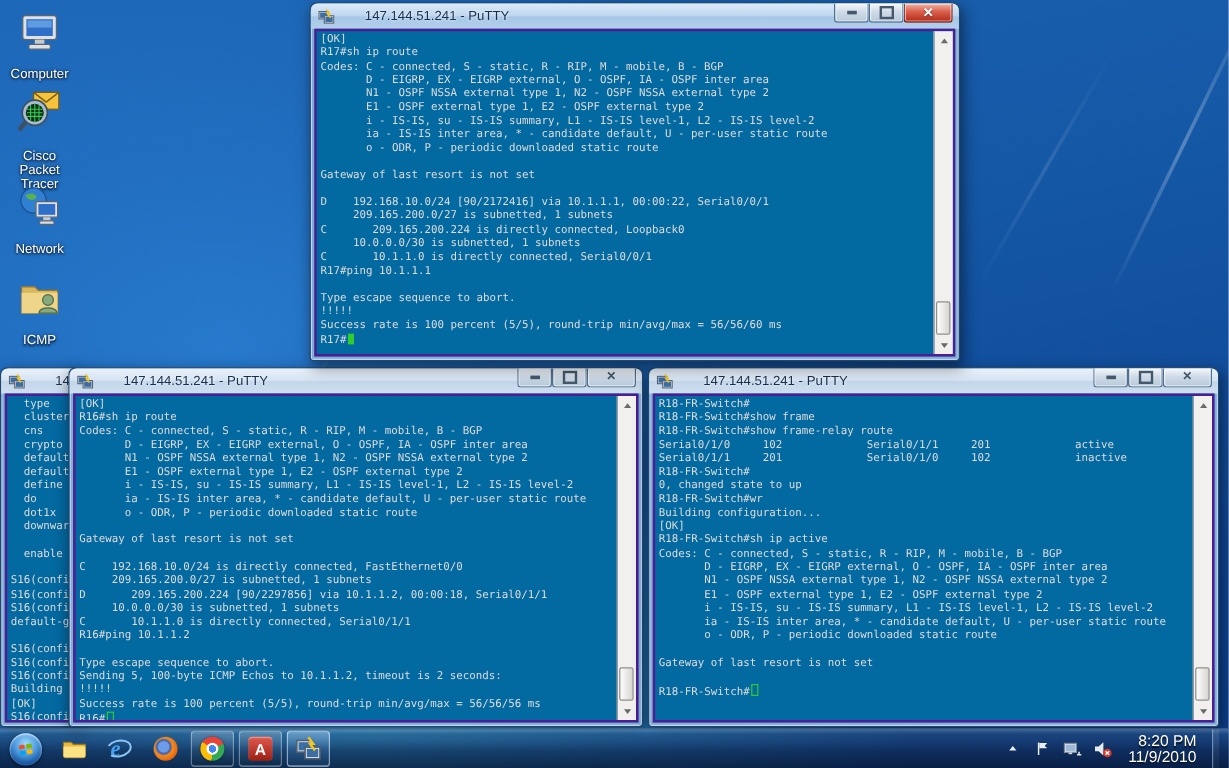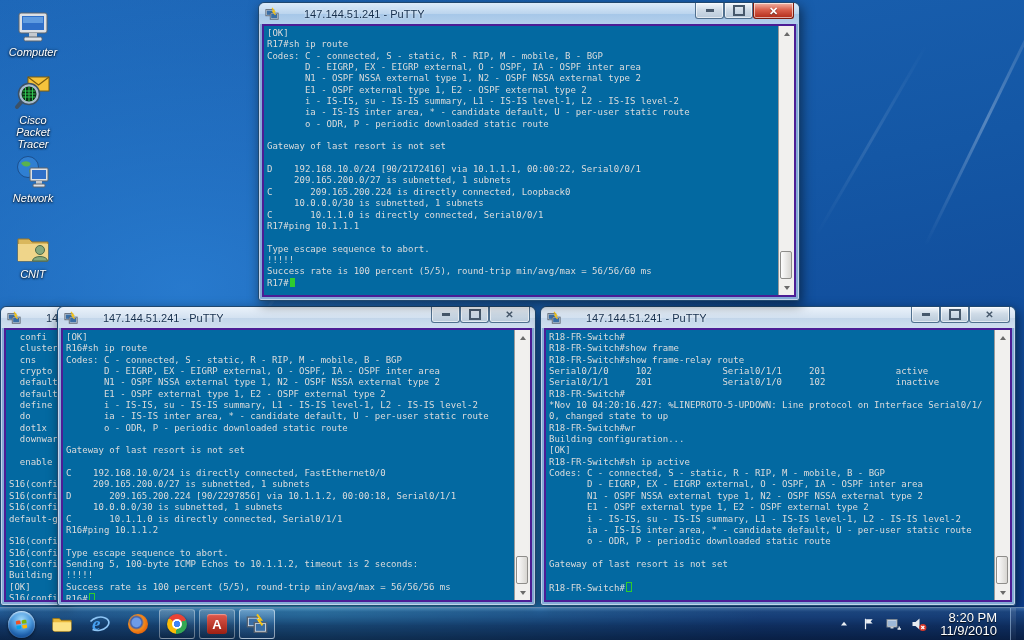--- a/index.html
+++ b/index.html
@@ -14,22 +14,22 @@
       linear-gradient(168deg,#1c64b4 0%,#1457a5 40%,#0f4796 78%,#0b3d8c 100%);}
   .streak{position:absolute;width:3px;height:280px;opacity:.35;
     background:linear-gradient(transparent,rgba(255,255,255,.8),transparent);}
   .streak.s1{left:985px;top:-20px;transform:rotate(26deg);}
   .streak.s2{left:870px;top:30px;transform:rotate(30deg);opacity:.14;height:220px;}
   .streak.s3{left:300px;top:120px;transform:rotate(35deg);opacity:.10;}
 
   
   .dicon{position:absolute;width:62px;text-align:center;cursor:default;}
   .dicon .art{height:36px;display:flex;align-items:flex-end;justify-content:center;}
-  .dicon .lbl{margin-top:2px;font-size:11px;color:#fff;line-height:12px;
-    text-shadow:0 1px 2px rgba(0,0,0,.85),0 0 3px rgba(0,0,0,.6);font-style:italic;}
+  .dicon .lbl{margin-top:12px;font-size:11px;color:#fff;line-height:12px;
+    text-shadow:0 1px 2px rgba(0,0,0,.85),0 0 3px rgba(0,0,0,.6);}
 
   
   .win{position:absolute;border:1px solid #20486f;border-radius:6px 6px 3px 3px;
     background:#84abd6;box-shadow:2px 4px 12px rgba(0,0,0,.5), inset 0 0 0 1px rgba(255,255,255,.5);}
   .titlebar{height:21px;position:relative;display:flex;align-items:center;padding:0 6px;
     border-radius:6px 6px 0 0;
     background:linear-gradient(180deg,#dcebf9 0%,#bcd5ee 50%,#a6c7e8 52%,#b3cfec 100%);gap:20px;}
   .win.inactive .titlebar{background:linear-gradient(180deg,#eaf2fa 0%,#d4e2f1 50%,#c3d6ea 52%,#cfdfef 100%);}
   .ttext{font-size:11px;color:#17304e;margin-left:5px;white-space:nowrap;overflow:hidden;
     text-shadow:0 0 3px rgba(255,255,255,.9);}
@@ -145,39 +145,39 @@
 
 <div class="dicon" style="left:2px;top:230px;">
   <div class="art">
     <svg width="36" height="34" viewBox="0 0 36 34">
       <path d="M3 7 h11 l3 3 h16 v19 h-30 z" fill="#d9b75d" stroke="#96742a"></path>
       <path d="M3 12 h30 v17 h-30 z" fill="#efd58a"></path>
       <circle cx="25" cy="18" r="4.5" fill="#86a97e" stroke="#4c6a48"></circle>
       <path d="M17.5 29 c0 -6 15 -6 15 0 z" fill="#86a97e" stroke="#4c6a48"></path>
     </svg>
   </div>
-  <div class="lbl">CNIT</div>
+  <div class="lbl">ICMP</div>
 </div>
 
 <div class="win inactive" style="left:0;top:306px;width:66px;height:298px;z-index:10;">
   <div class="titlebar">
     <span class="ticon">
       <svg width="14" height="14" viewBox="0 0 16 16">
         <rect x="1" y="3" width="9" height="7" fill="#e8e8e8" stroke="#55606e"></rect>
         <rect x="2" y="4" width="7" height="5" fill="#3a6ea5"></rect>
         <rect x="6" y="7" width="9" height="7" fill="#e8e8e8" stroke="#55606e"></rect>
         <rect x="7" y="8" width="7" height="5" fill="#3a6ea5"></rect>
         <path d="M8 1 l3 4 h-2 l3 4" stroke="#f5c518" fill="none" stroke-width="1.4"></path>
       </svg>
     </span>
     <span class="ttext">147.144.5</span>
   </div>
   <div class="client">
     <div class="term noscroll">
-        <div class="tl">  confi</div>
+        <div class="tl">  type</div>
         <div class="tl">  cluster</div>
         <div class="tl">  cns</div>
         <div class="tl">  crypto</div>
         <div class="tl">  default</div>
         <div class="tl">  default</div>
         <div class="tl">  define</div>
         <div class="tl">  do</div>
         <div class="tl">  dot1x</div>
         <div class="tl">  downwar</div>
         <div class="tl"></div>
@@ -286,21 +286,20 @@
     </span>
   </div>
   <div class="client">
     <div class="term">
         <div class="tl">R18-FR-Switch#</div>
         <div class="tl">R18-FR-Switch#show frame</div>
         <div class="tl">R18-FR-Switch#show frame-relay route</div>
         <div class="tl">Serial0/1/0     102             Serial0/1/1     201             active</div>
         <div class="tl">Serial0/1/1     201             Serial0/1/0     102             inactive</div>
         <div class="tl">R18-FR-Switch#</div>
-        <div class="tl">*Nov 10 04:20:16.427: %LINEPROTO-5-UPDOWN: Line protocol on Interface Serial0/1/</div>
         <div class="tl">0, changed state to up</div>
         <div class="tl">R18-FR-Switch#wr</div>
         <div class="tl">Building configuration...</div>
         <div class="tl">[OK]</div>
         <div class="tl">R18-FR-Switch#sh ip active</div>
         <div class="tl">Codes: C - connected, S - static, R - RIP, M - mobile, B - BGP</div>
         <div class="tl">       D - EIGRP, EX - EIGRP external, O - OSPF, IA - OSPF inter area</div>
         <div class="tl">       N1 - OSPF NSSA external type 1, N2 - OSPF NSSA external type 2</div>
         <div class="tl">       E1 - OSPF external type 1, E2 - OSPF external type 2</div>
         <div class="tl">       i - IS-IS, su - IS-IS summary, L1 - IS-IS level-1, L2 - IS-IS level-2</div>

